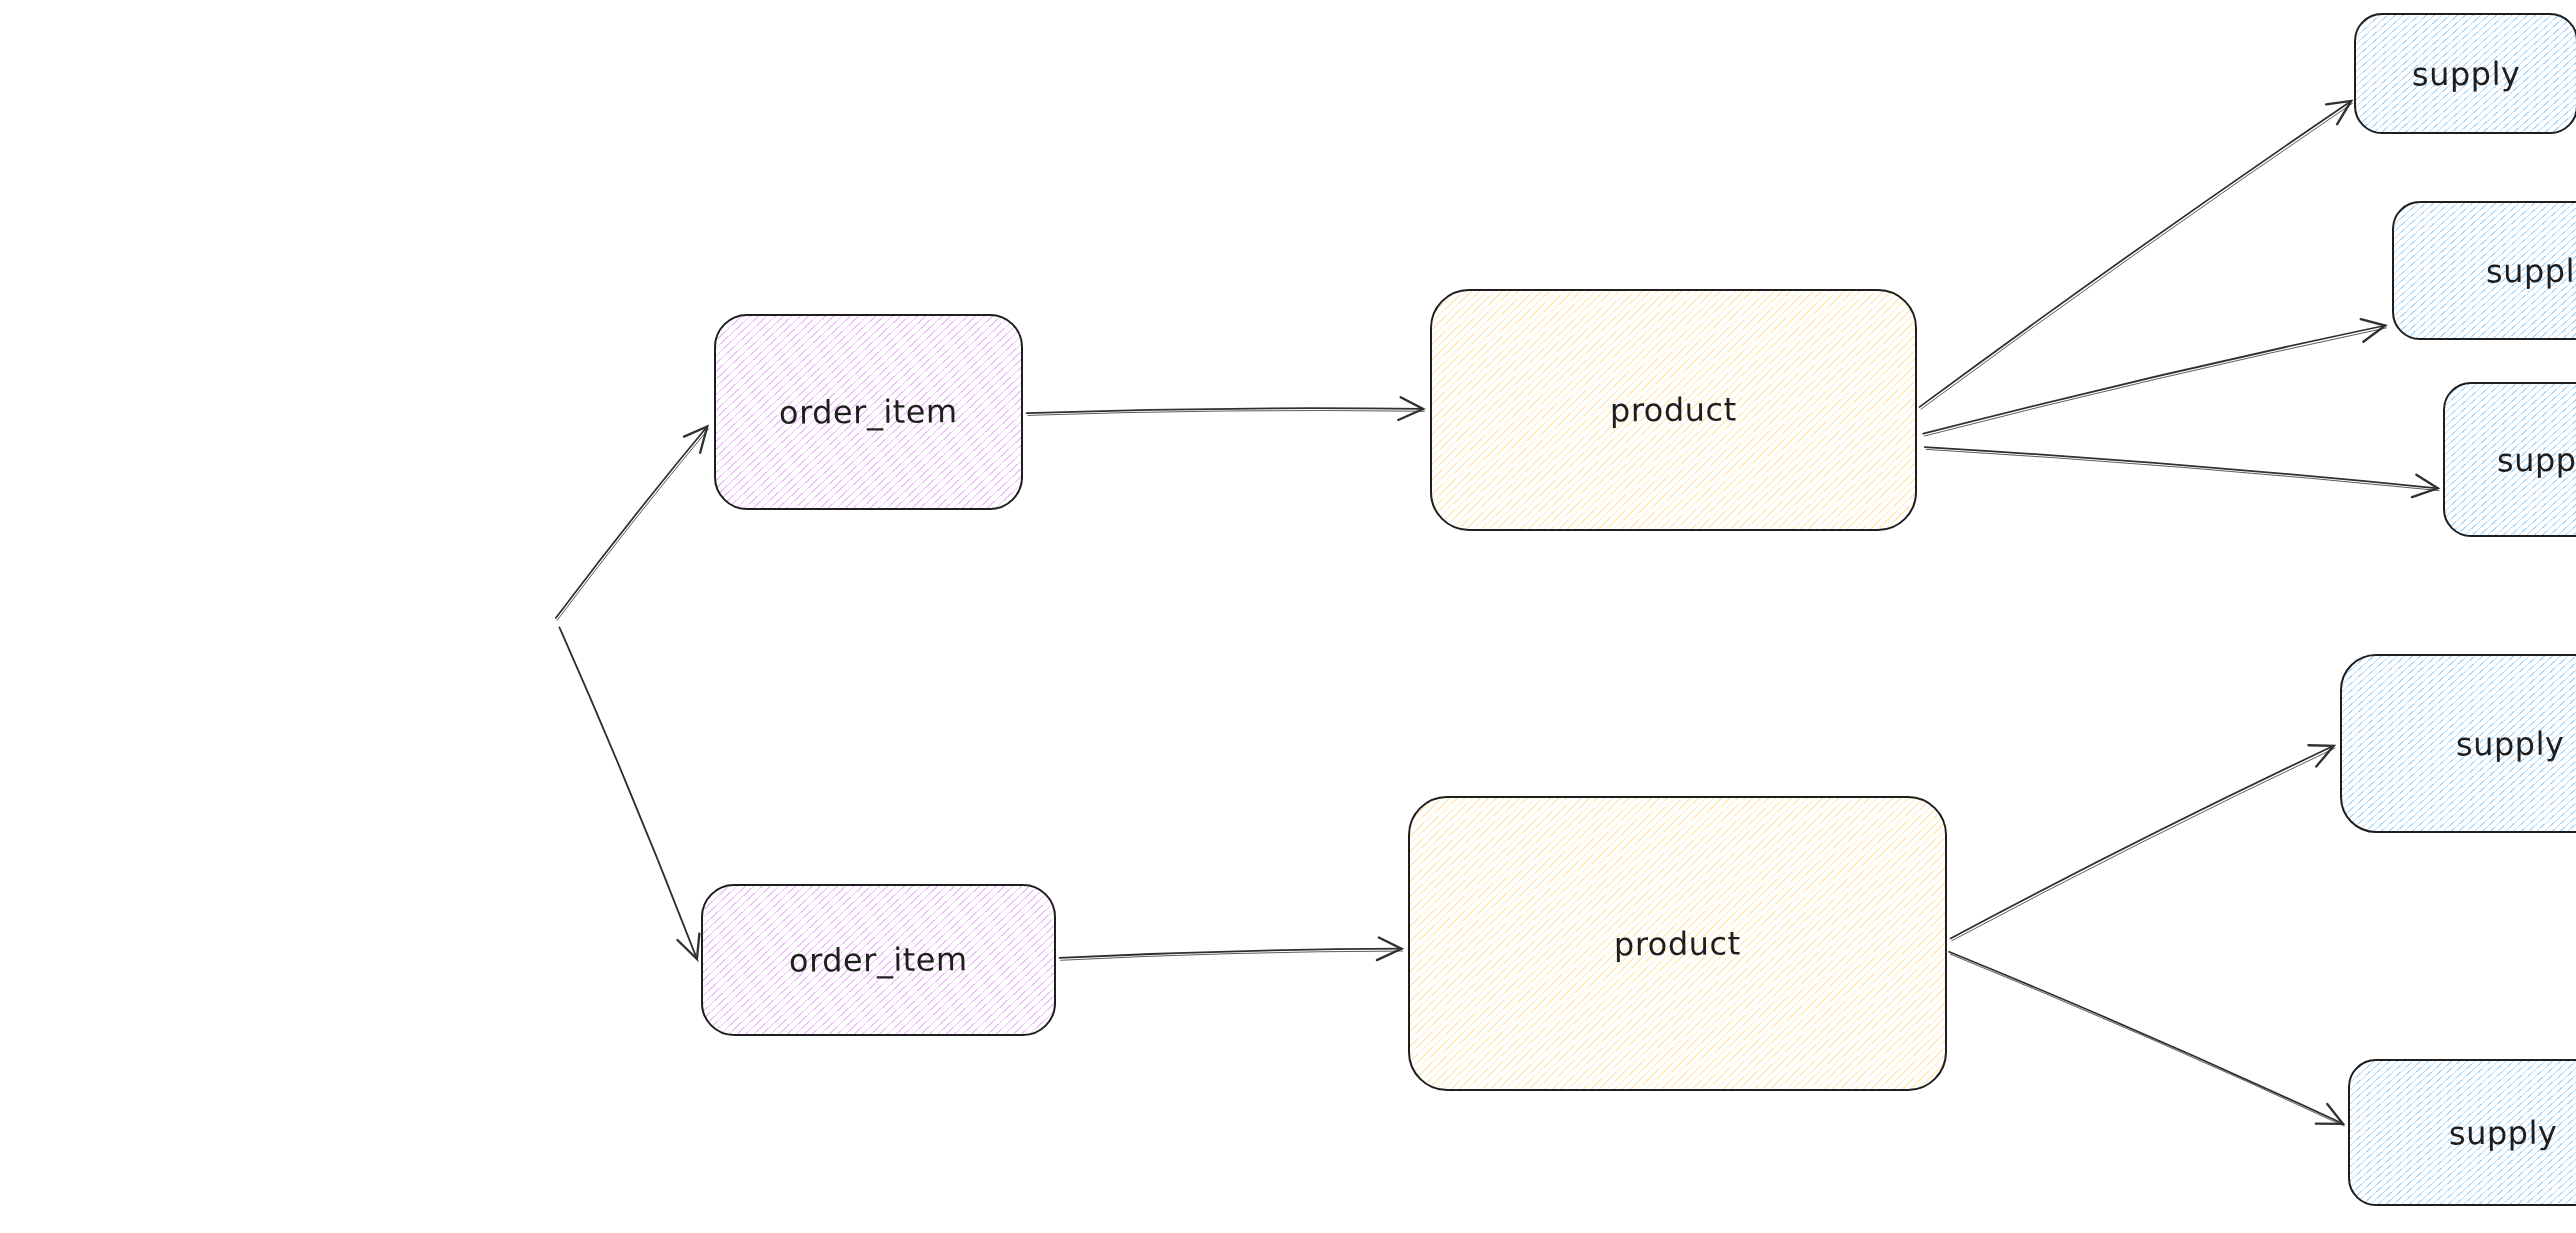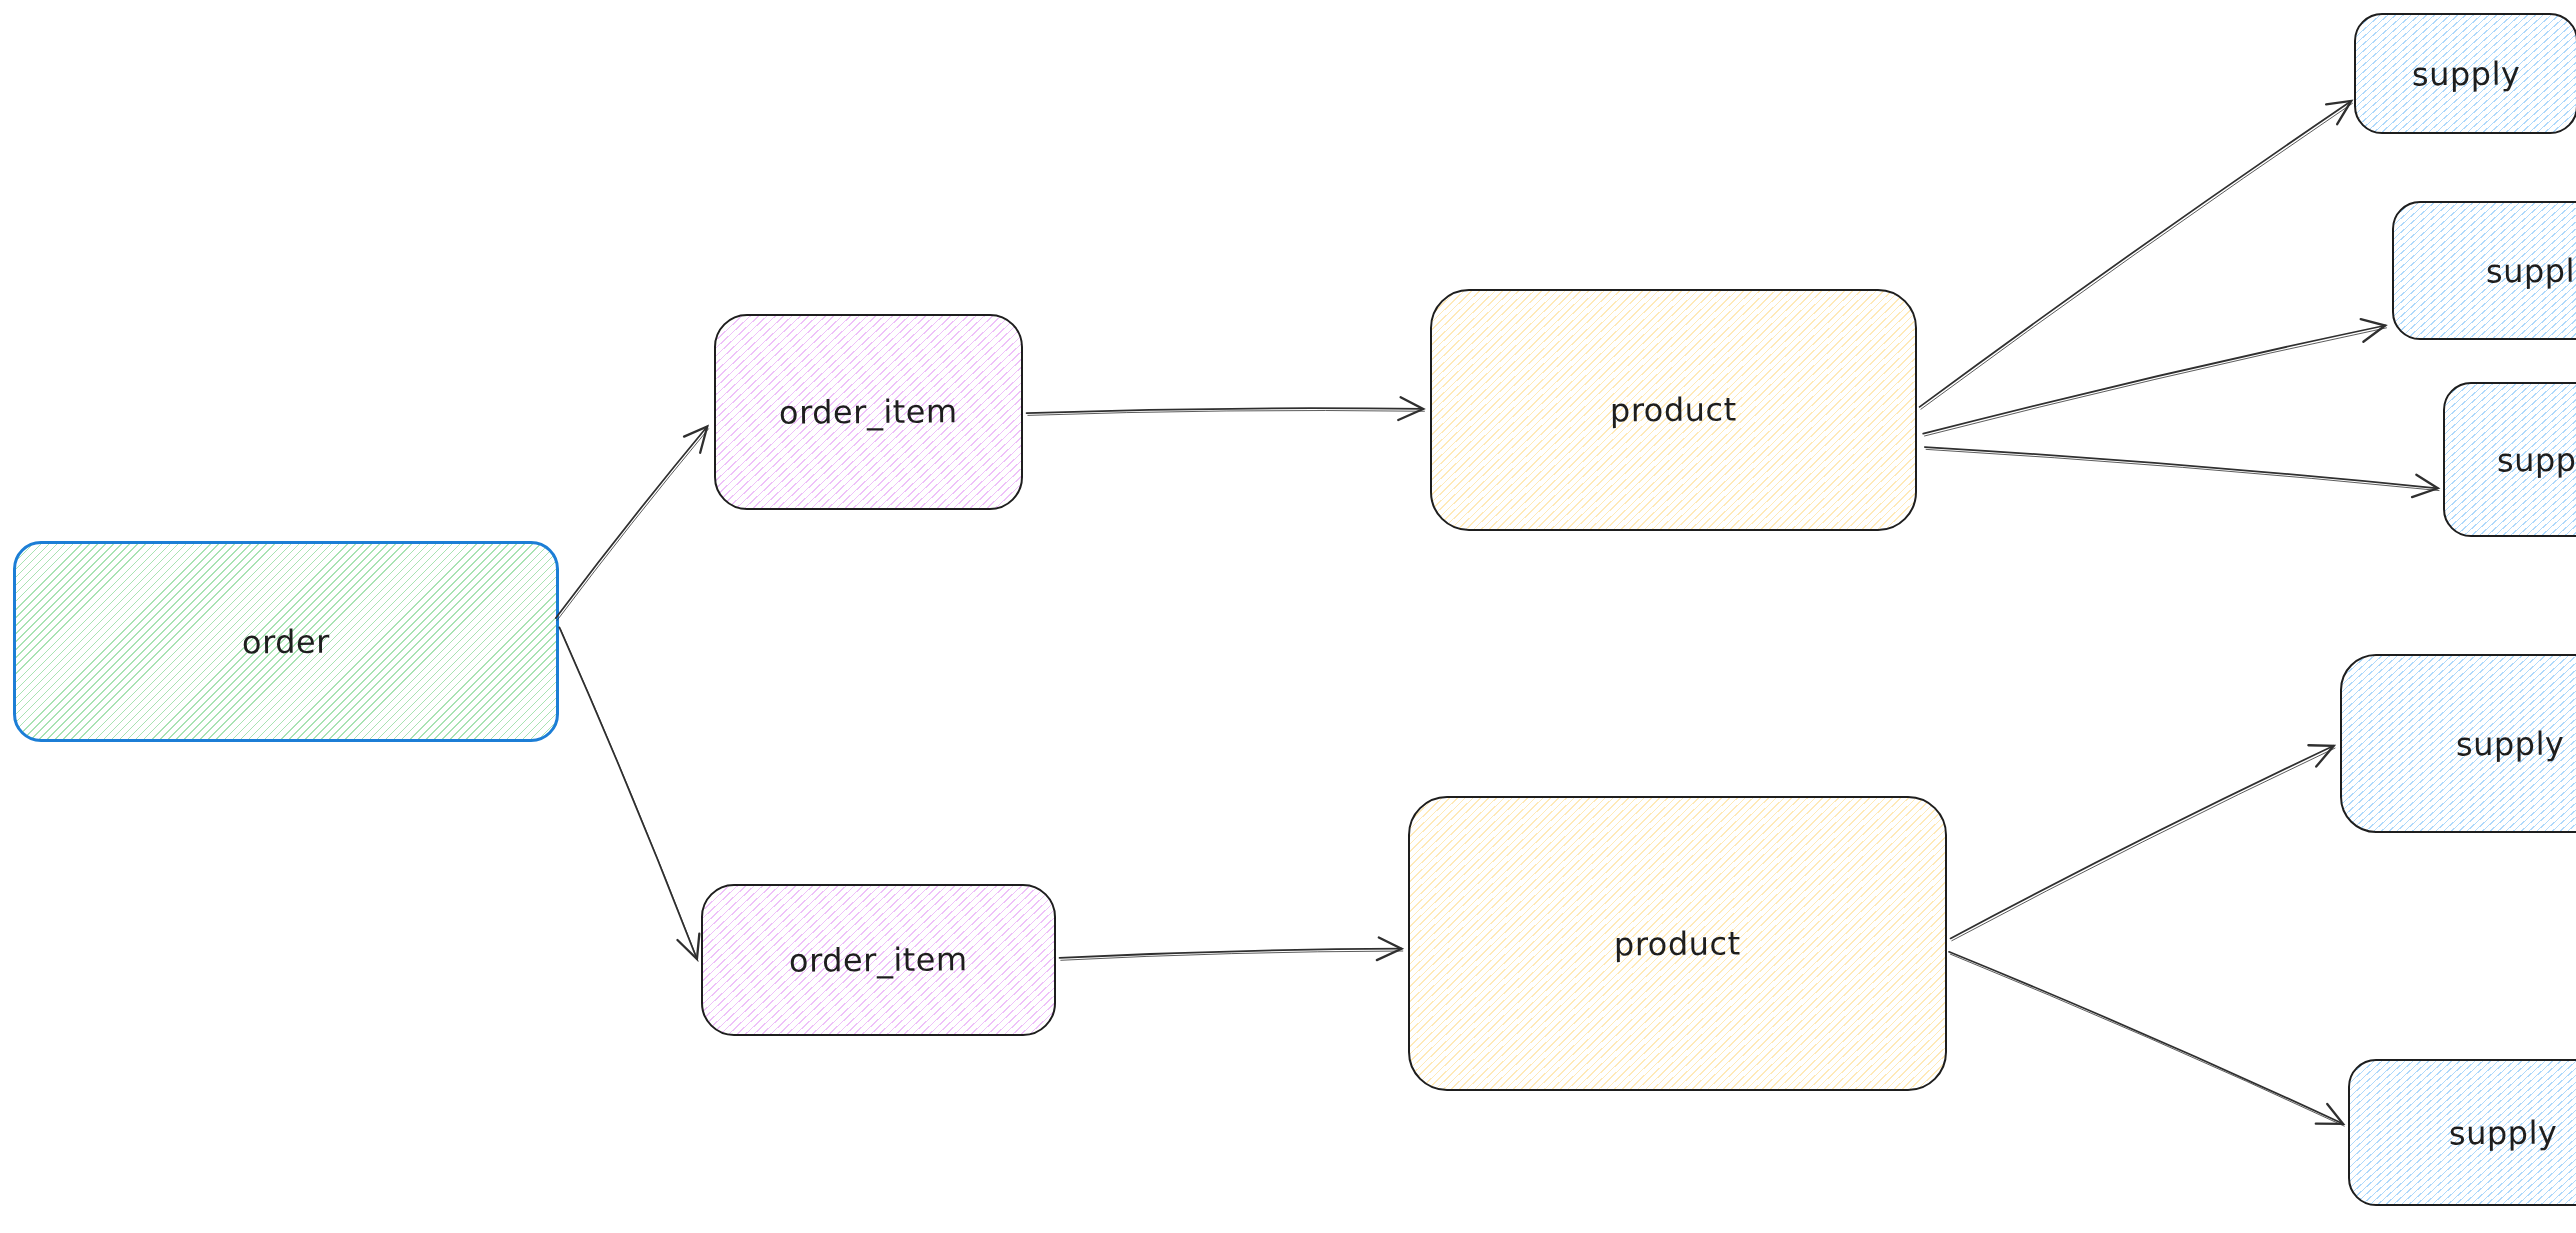--- a/index.html
+++ b/index.html
@@ -52,23 +52,20 @@
   .edge-ghost {
     fill: none;
     stroke-linecap: round;
   }
 </style>
 </head>
 <body>
 
 <div id="canvas">
   <div id="nodes-layer">
-      <div class="node" style="left: 13px; top: 541px; width: 546px; height: 201px; border-radius: 28px; border: 3.1px solid rgb(28, 126, 214); background-image: repeating-linear-gradient(135deg, rgba(64, 192, 87, 0.45) 0px, rgba(64, 192, 87, 0.45) 1.1px, transparent 1.1px, transparent 5.7px);">
-        <span class="label">order</span>
-      </div>
       <div class="node" style="left: 714px; top: 314px; width: 309px; height: 196px; border-radius: 33px; border: 2.1px solid rgb(30, 30, 30); background-image: repeating-linear-gradient(137deg, rgba(218, 119, 242, 0.45) 0px, rgba(218, 119, 242, 0.45) 1.1px, transparent 1.1px, transparent 5.7px);">
         <span class="label">order_item</span>
       </div>
       <div class="node" style="left: 701px; top: 884px; width: 355px; height: 152px; border-radius: 33px; border: 2.1px solid rgb(30, 30, 30); background-image: repeating-linear-gradient(137deg, rgba(218, 119, 242, 0.45) 0px, rgba(218, 119, 242, 0.45) 1.1px, transparent 1.1px, transparent 5.7px);">
         <span class="label">order_item</span>
       </div>
       <div class="node" style="left: 1430px; top: 289px; width: 487px; height: 242px; border-radius: 39px; border: 2.1px solid rgb(30, 30, 30); background-image: repeating-linear-gradient(136deg, rgba(255, 201, 77, 0.4) 0px, rgba(255, 201, 77, 0.4) 1.1px, transparent 1.1px, transparent 5.4px);">
         <span class="label">product</span>
       </div>
       <div class="node" style="left: 1408px; top: 796px; width: 539px; height: 295px; border-radius: 39px; border: 2.1px solid rgb(30, 30, 30); background-image: repeating-linear-gradient(136deg, rgba(255, 201, 77, 0.4) 0px, rgba(255, 201, 77, 0.4) 1.1px, transparent 1.1px, transparent 5.4px);">

